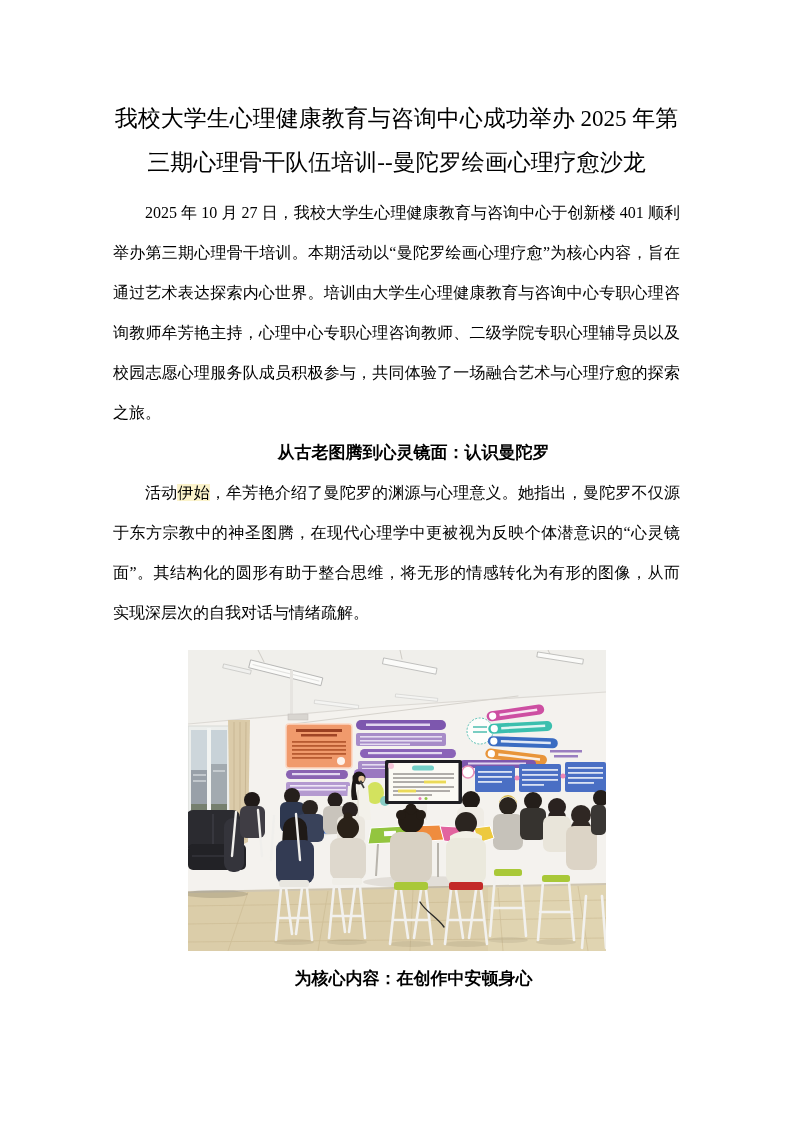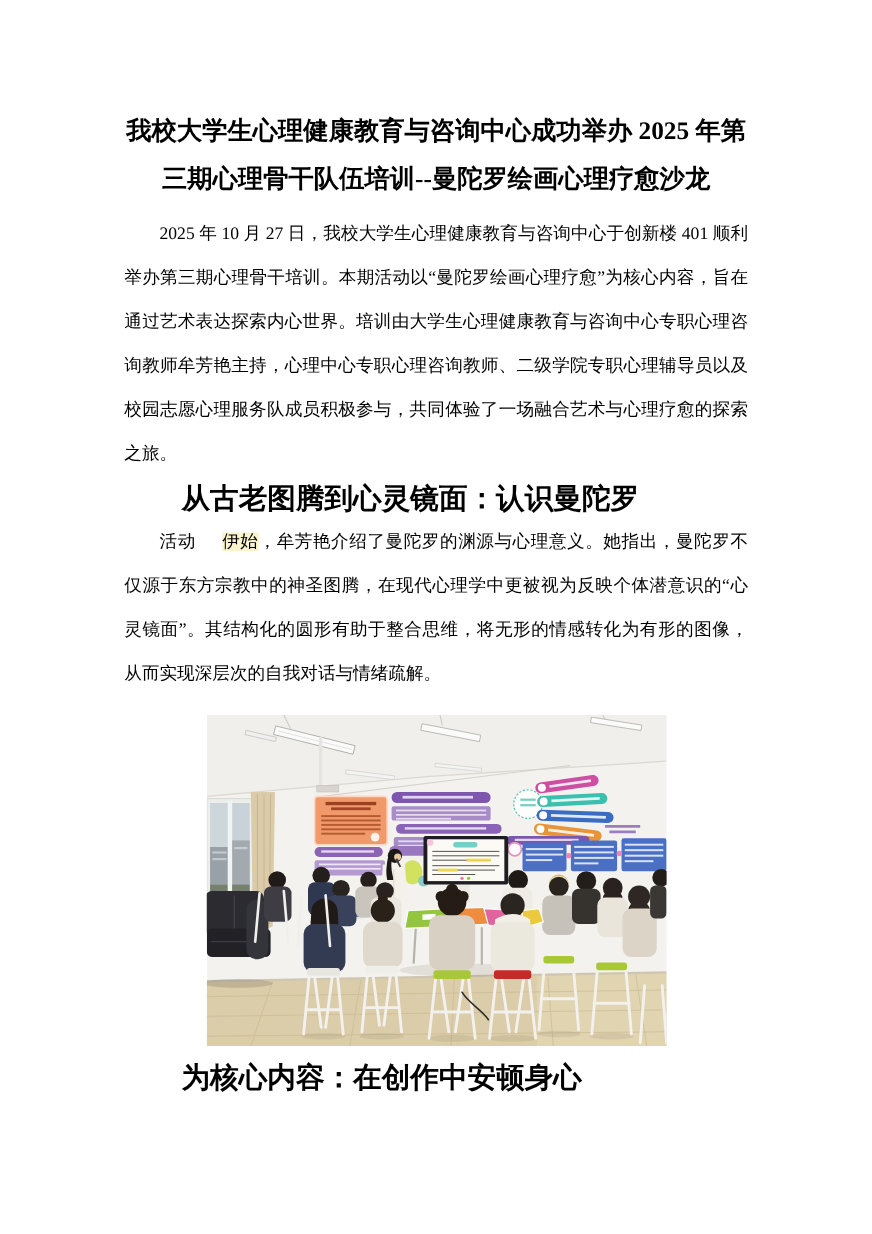--- a/index.html
+++ b/index.html
@@ -9,41 +9,42 @@
     background:#ffffff;
     box-sizing:border-box;
     padding:97px 113px 0 113px;
     font-family:"Liberation Serif","DejaVu Serif",serif;
     color:#000;
     overflow:hidden;
   }
   h1.doc-title{
     font-size:23px;
     line-height:44px;
-    font-weight:bold;
+    font-weight:normal;
     text-align:center;
     margin:0 0 8px 0;
     font-family:"Liberation Serif","DejaVu Serif",serif;
   }
   p.body-para{
     font-size:16px;
     line-height:40px;
     text-align:justify;
     text-indent:2em;
     margin:0;
   }
   h3.section-heading{
-    font-size:26px;
+    font-size:17px;
     line-height:40px;
     font-weight:bold;
     margin:0;
     text-indent:2em;
     font-family:"Liberation Sans","DejaVu Sans",sans-serif;
-  }
-  .hl{background:#fbf3cb;margin-left:24px;}
+    text-align:center;
+  }
+  .hl{background:#fbf3cb;}
   .photo-wrap{
     width:418px;height:301px;
     margin:17px auto 8px auto;
   }
   .photo-wrap svg{display:block;}
 </style>
 </head>
 <body>
 
 <div class="page">

